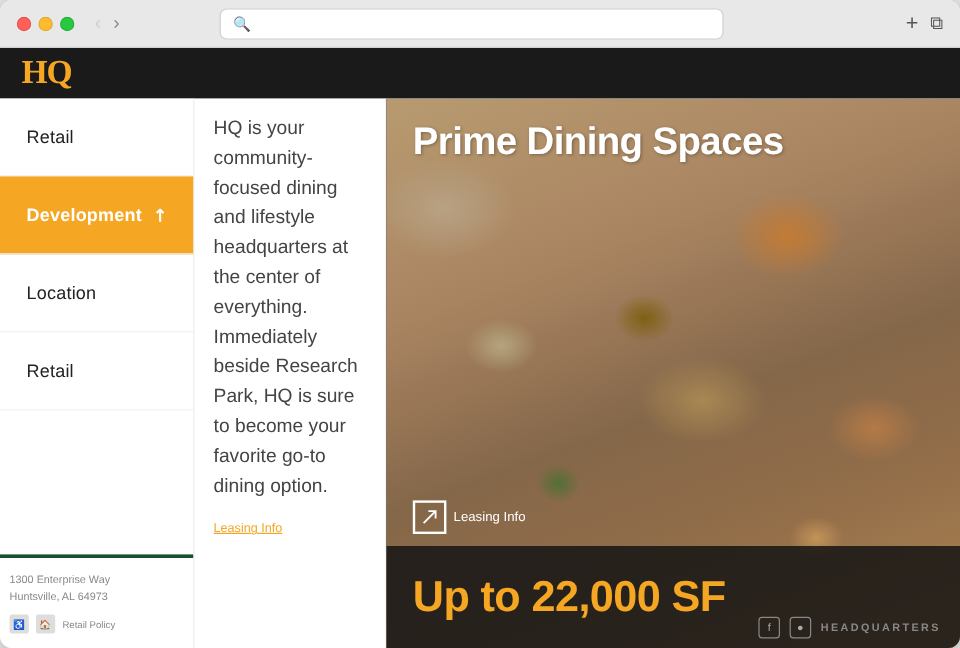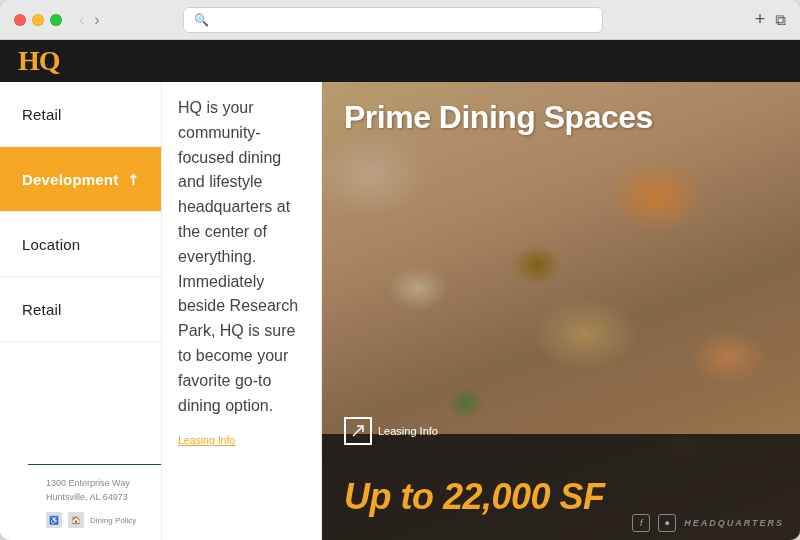--- a/index.html
+++ b/index.html
@@ -184,23 +184,22 @@
       font-size: 14px;
       color: #333;
       transform: rotate(-45deg);
       display: inline-block;
     }
     .nav-item.active .arrow-icon {
       color: white;
     }
 
     .sidebar-footer {
-      padding: 12px 18px;
-      border-top: 1px solid #14532d;
-      margin-left: 28px;
+      padding: 12px 8px;
+      border-top: 3px solid #14532d;
     }
 
     .sidebar-address {
       font-size: 9px;
       color: #888;
       line-height: 1.5;
       margin-bottom: 8px;
     }
 
     .sidebar-footer-links {
@@ -344,23 +343,22 @@
       font-weight: 700;
       color: #f5a623;
       letter-spacing: -0.5px;
     }
 
     .promo-bottom-bar {
       position: absolute;
       bottom: 0;
       left: 0;
       right: 0;
-      height: 106px;
+      height: 85px;
       background: rgba(20,20,20,0.85);
-      font-style: italic;
     }
 
     .social-footer {
       position: absolute;
       bottom: 8px;
       right: 16px;
       display: flex;
       align-items: center;
       gap: 8px;
     }
@@ -440,21 +438,21 @@
         </nav>
 
         <div class="sidebar-footer">
           <div class="sidebar-address">
             <div>1300 Enterprise Way</div>
             <div>Huntsville, AL 64973</div>
           </div>
           <div class="sidebar-footer-links">
             <div class="footer-icon" style="background:#ddd; color:#666;">♿</div>
             <div class="footer-icon" style="background:#ddd; color:#666;">🏠</div>
-            <span class="privacy-link">Dining Policy</span>
+            <span class="privacy-link">Retail Policy</span>
           </div>
         </div>
       </div>
 
       <div class="content-area">
 
         <div class="description-panel">
           <p class="description-text">HQ is your community-focused dining and lifestyle headquarters at the center of everything. Immediately beside Research Park, HQ is sure to become your favorite go-to dining option.</p>
           <a class="leasing-link">Leasing Info</a>
         </div>

